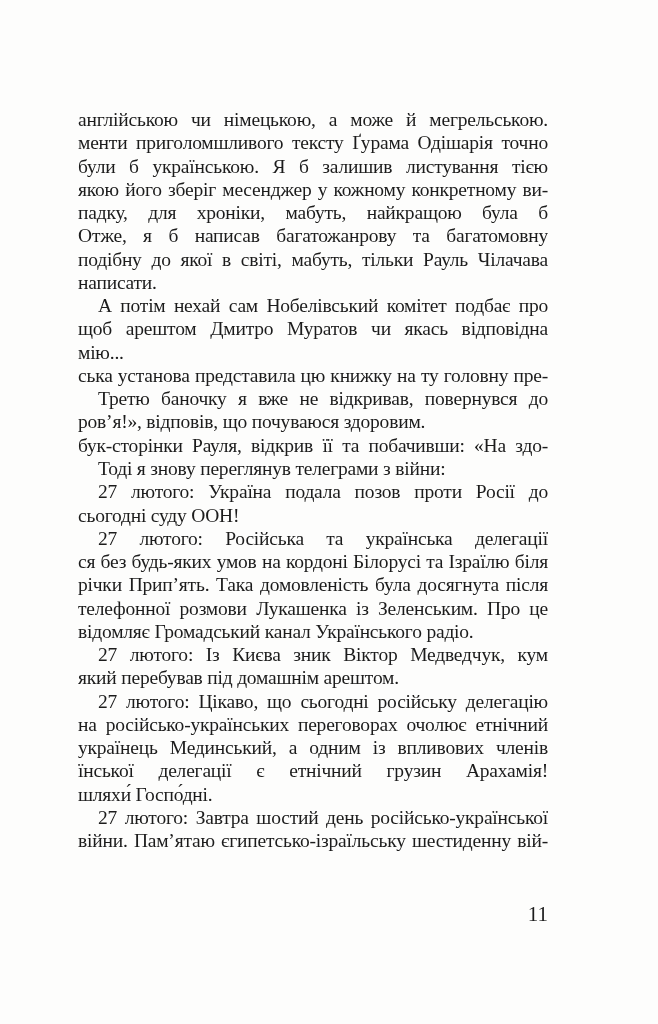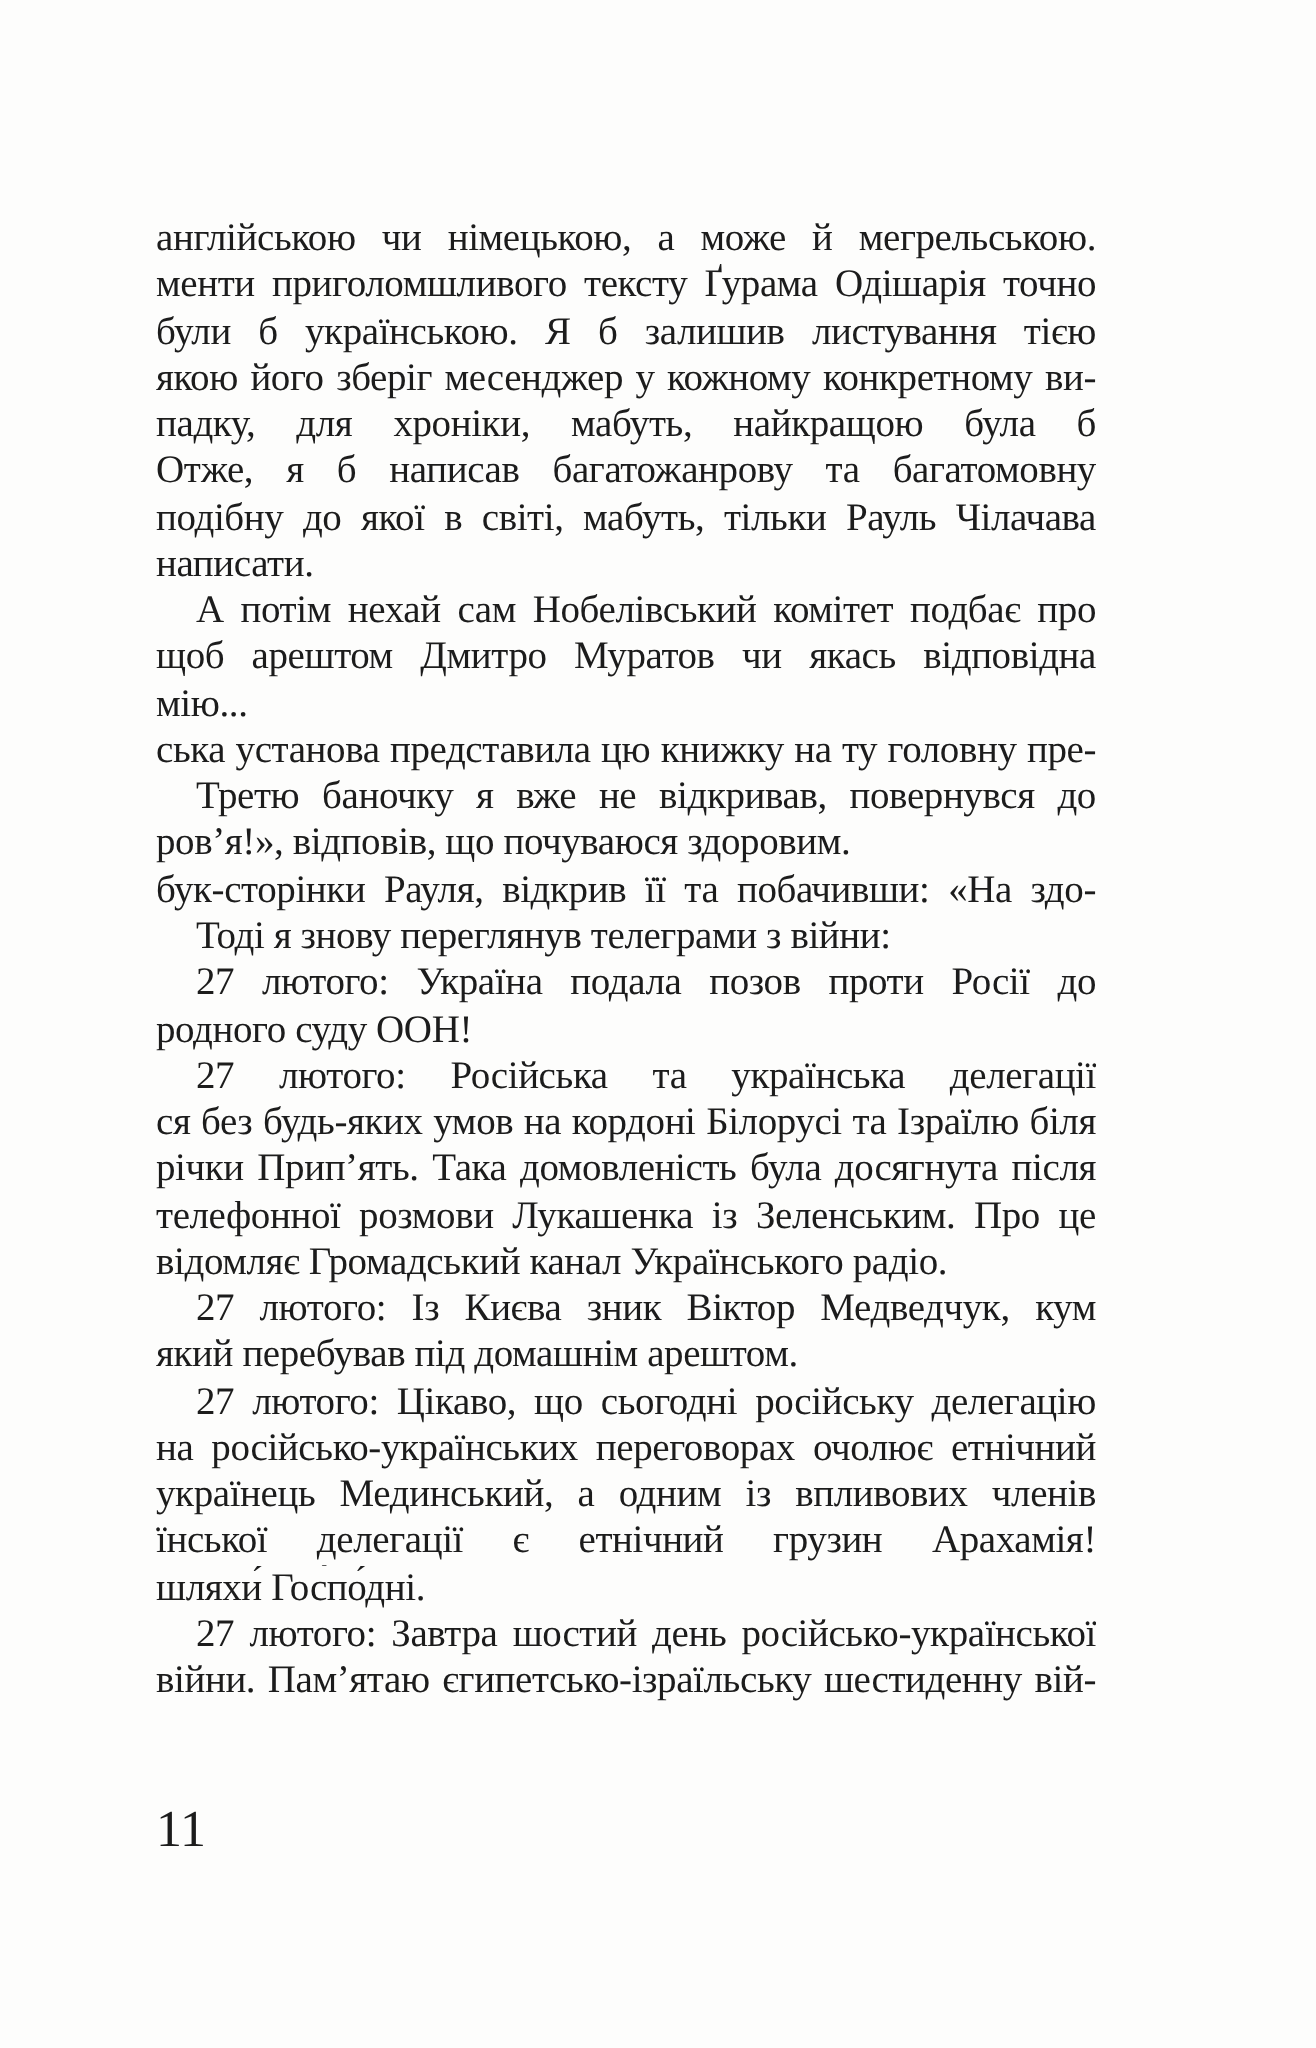--- a/index.html
+++ b/index.html
@@ -41,22 +41,22 @@
     text-align-last: left;
   }
   .para.indent .line:first-child {
     padding-left: 20px;
   }
   .page-number {
     position: absolute;
     left: 78px;
     top: 903px;
     width: 470px;
-    text-align: left;
-    font-size: 26px;
+    text-align: right;
+    font-size: 21px;
     line-height: 23.27px;
   }
 </style>
 </head>
 <body>
 
 <div class="book-page">
   <div class="text-block" id="text-block">
       <div class="para">
         <div class="line">англійською чи німецькою, а може й мегрельською. Фраг-</div>
@@ -77,21 +77,21 @@
       <div class="para indent">
         <div class="line">Третю баночку я вже не відкривав, повернувся до фейс-</div>
         <div class="line lastline">ров’я!», відповів, що почуваюся здоровим.</div>
         <div class="line">бук-сторінки Рауля, відкрив її та побачивши: «На здо-</div>
       </div>
       <div class="para indent">
         <div class="line lastline">Тоді я знову переглянув телеграми з війни:</div>
       </div>
       <div class="para indent">
         <div class="line">27 лютого: Україна подала позов проти Росії до Міжна-</div>
-        <div class="line lastline">родного суду ООН!</div>
+        <div class="line lastline">сьогодні суду ООН!</div>
       </div>
       <div class="para indent">
         <div class="line">27 лютого: Російська та українська делегації зустрінуть-</div>
         <div class="line">ся без будь-яких умов на кордоні Білорусі та Ізраїлю біля</div>
         <div class="line">річки Прип’ять. Така домовленість була досягнута після</div>
         <div class="line">телефонної розмови Лукашенка із Зеленським. Про це по-</div>
         <div class="line lastline">відомляє Громадський канал Українського радіо.</div>
       </div>
       <div class="para indent">
         <div class="line">27 лютого: Із Києва зник Віктор Медведчук, кум Путіна,</div>

